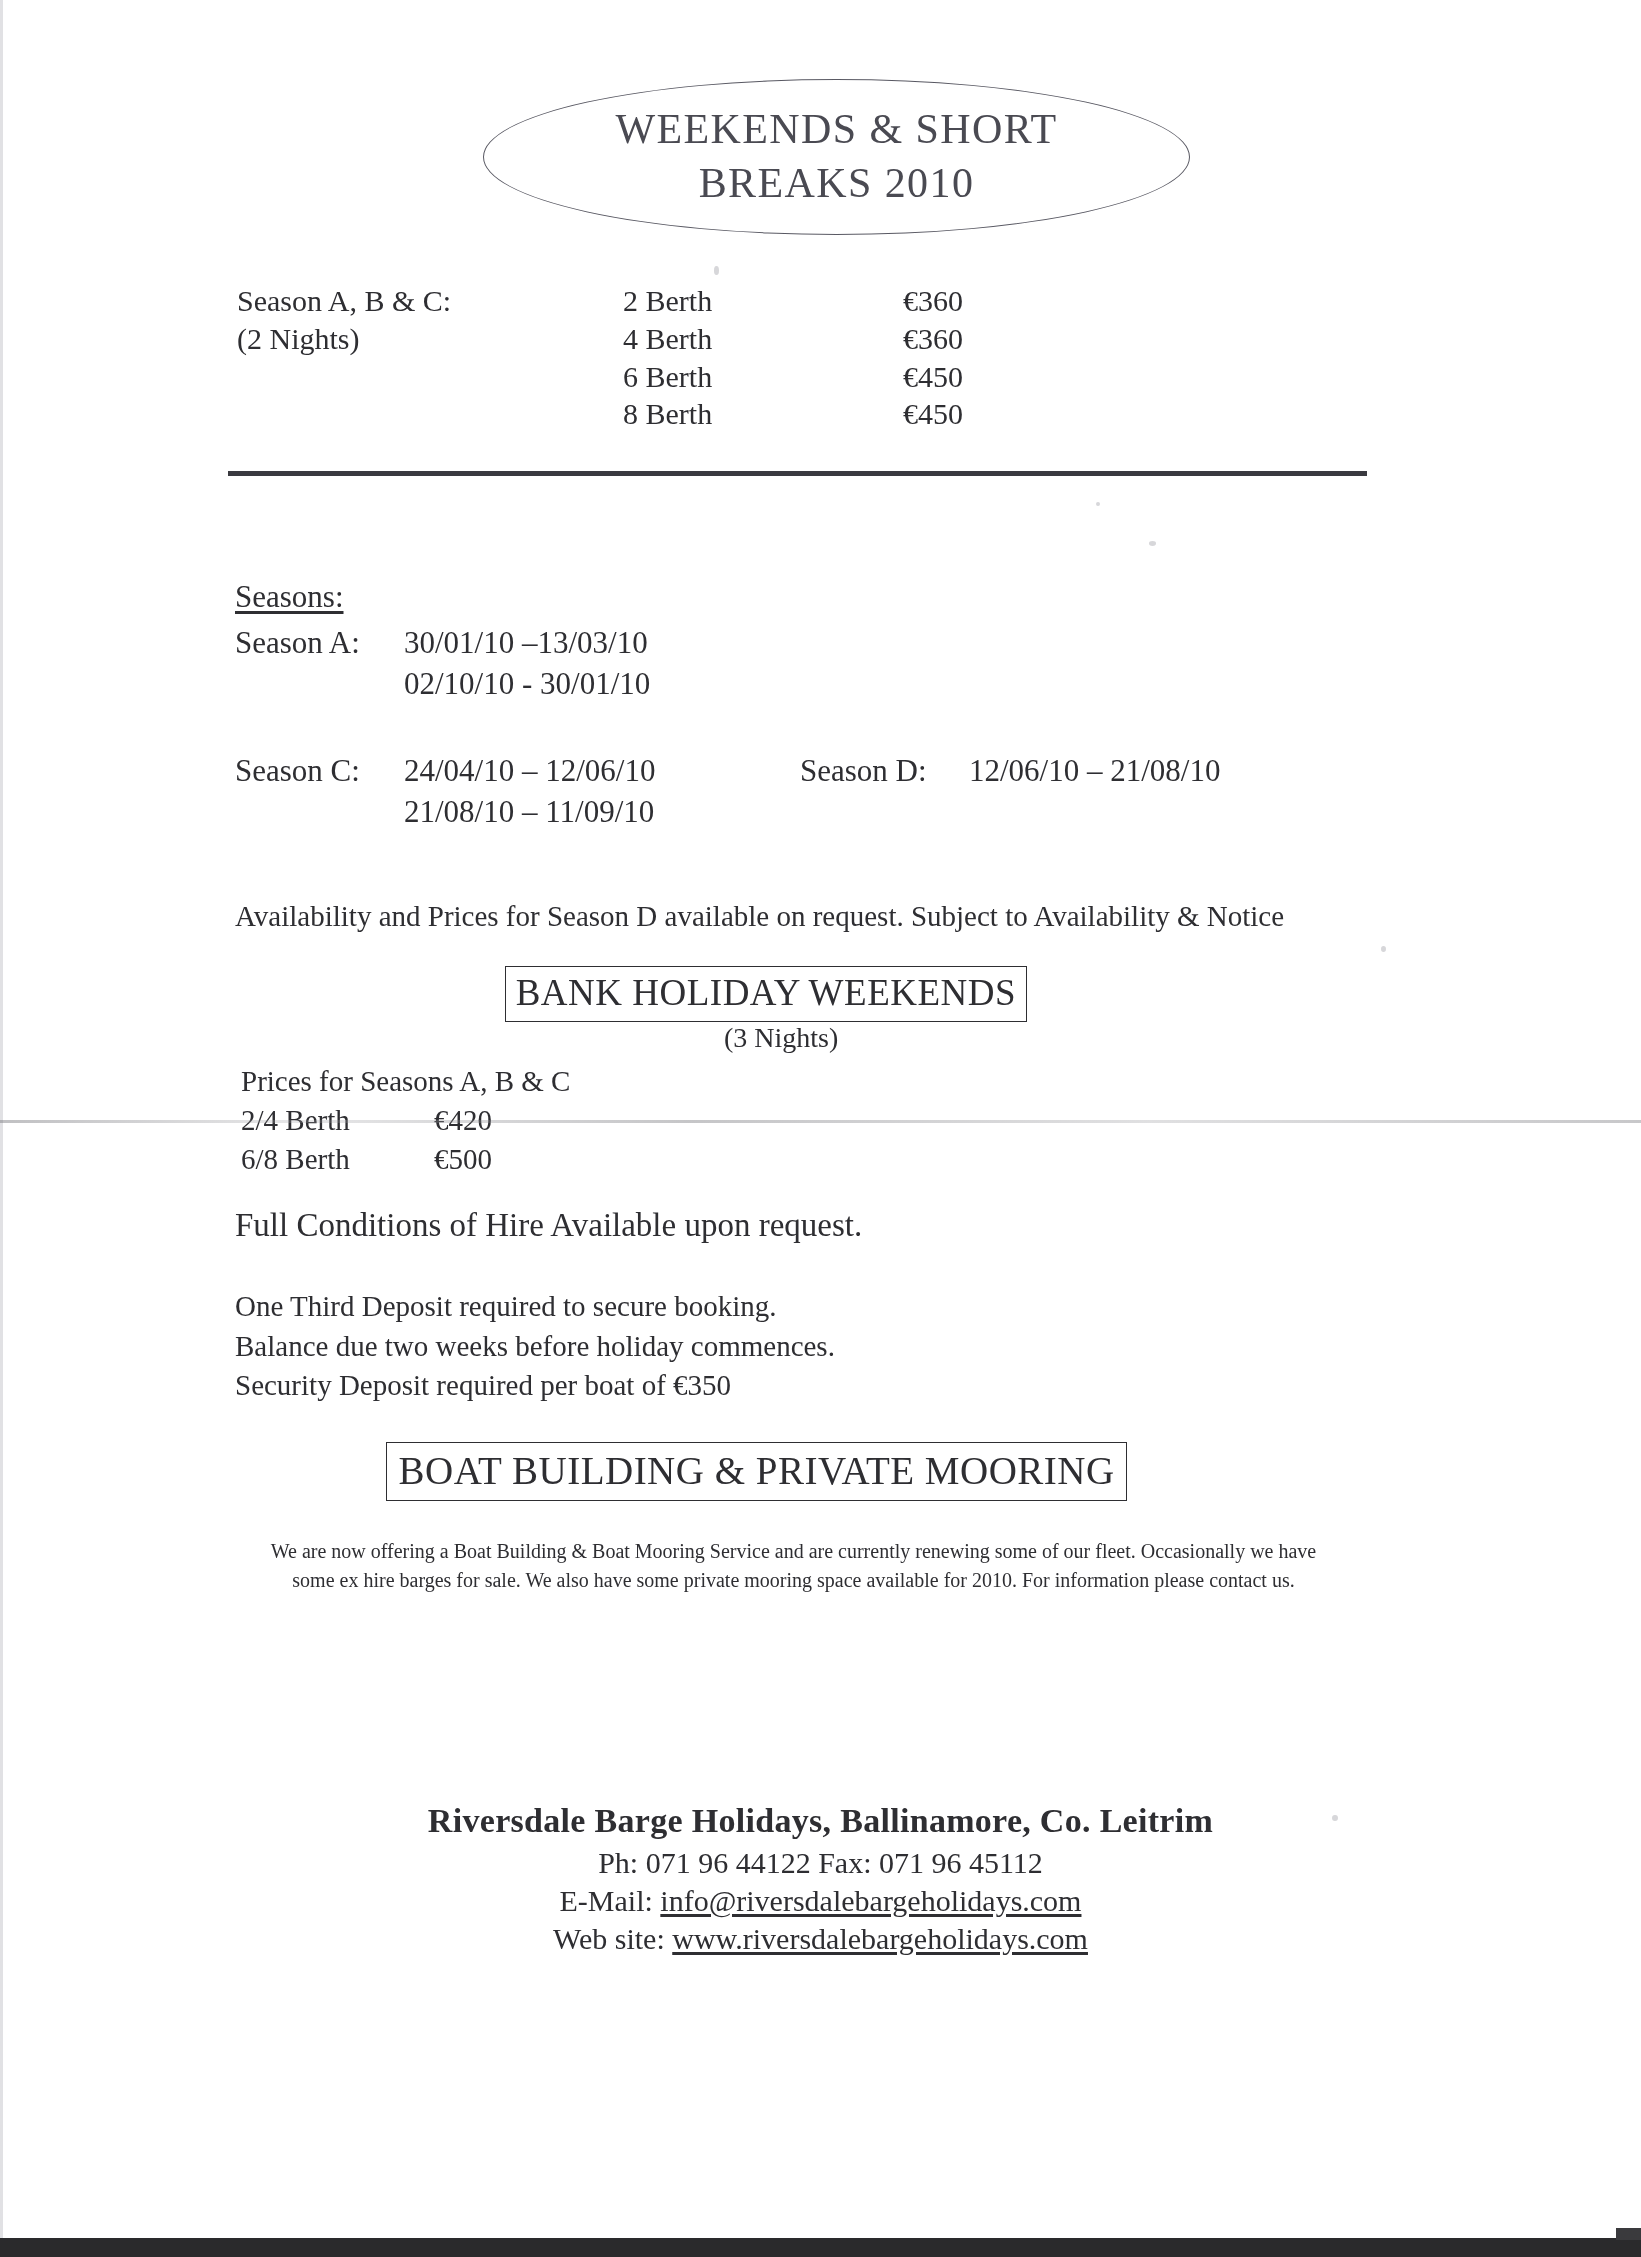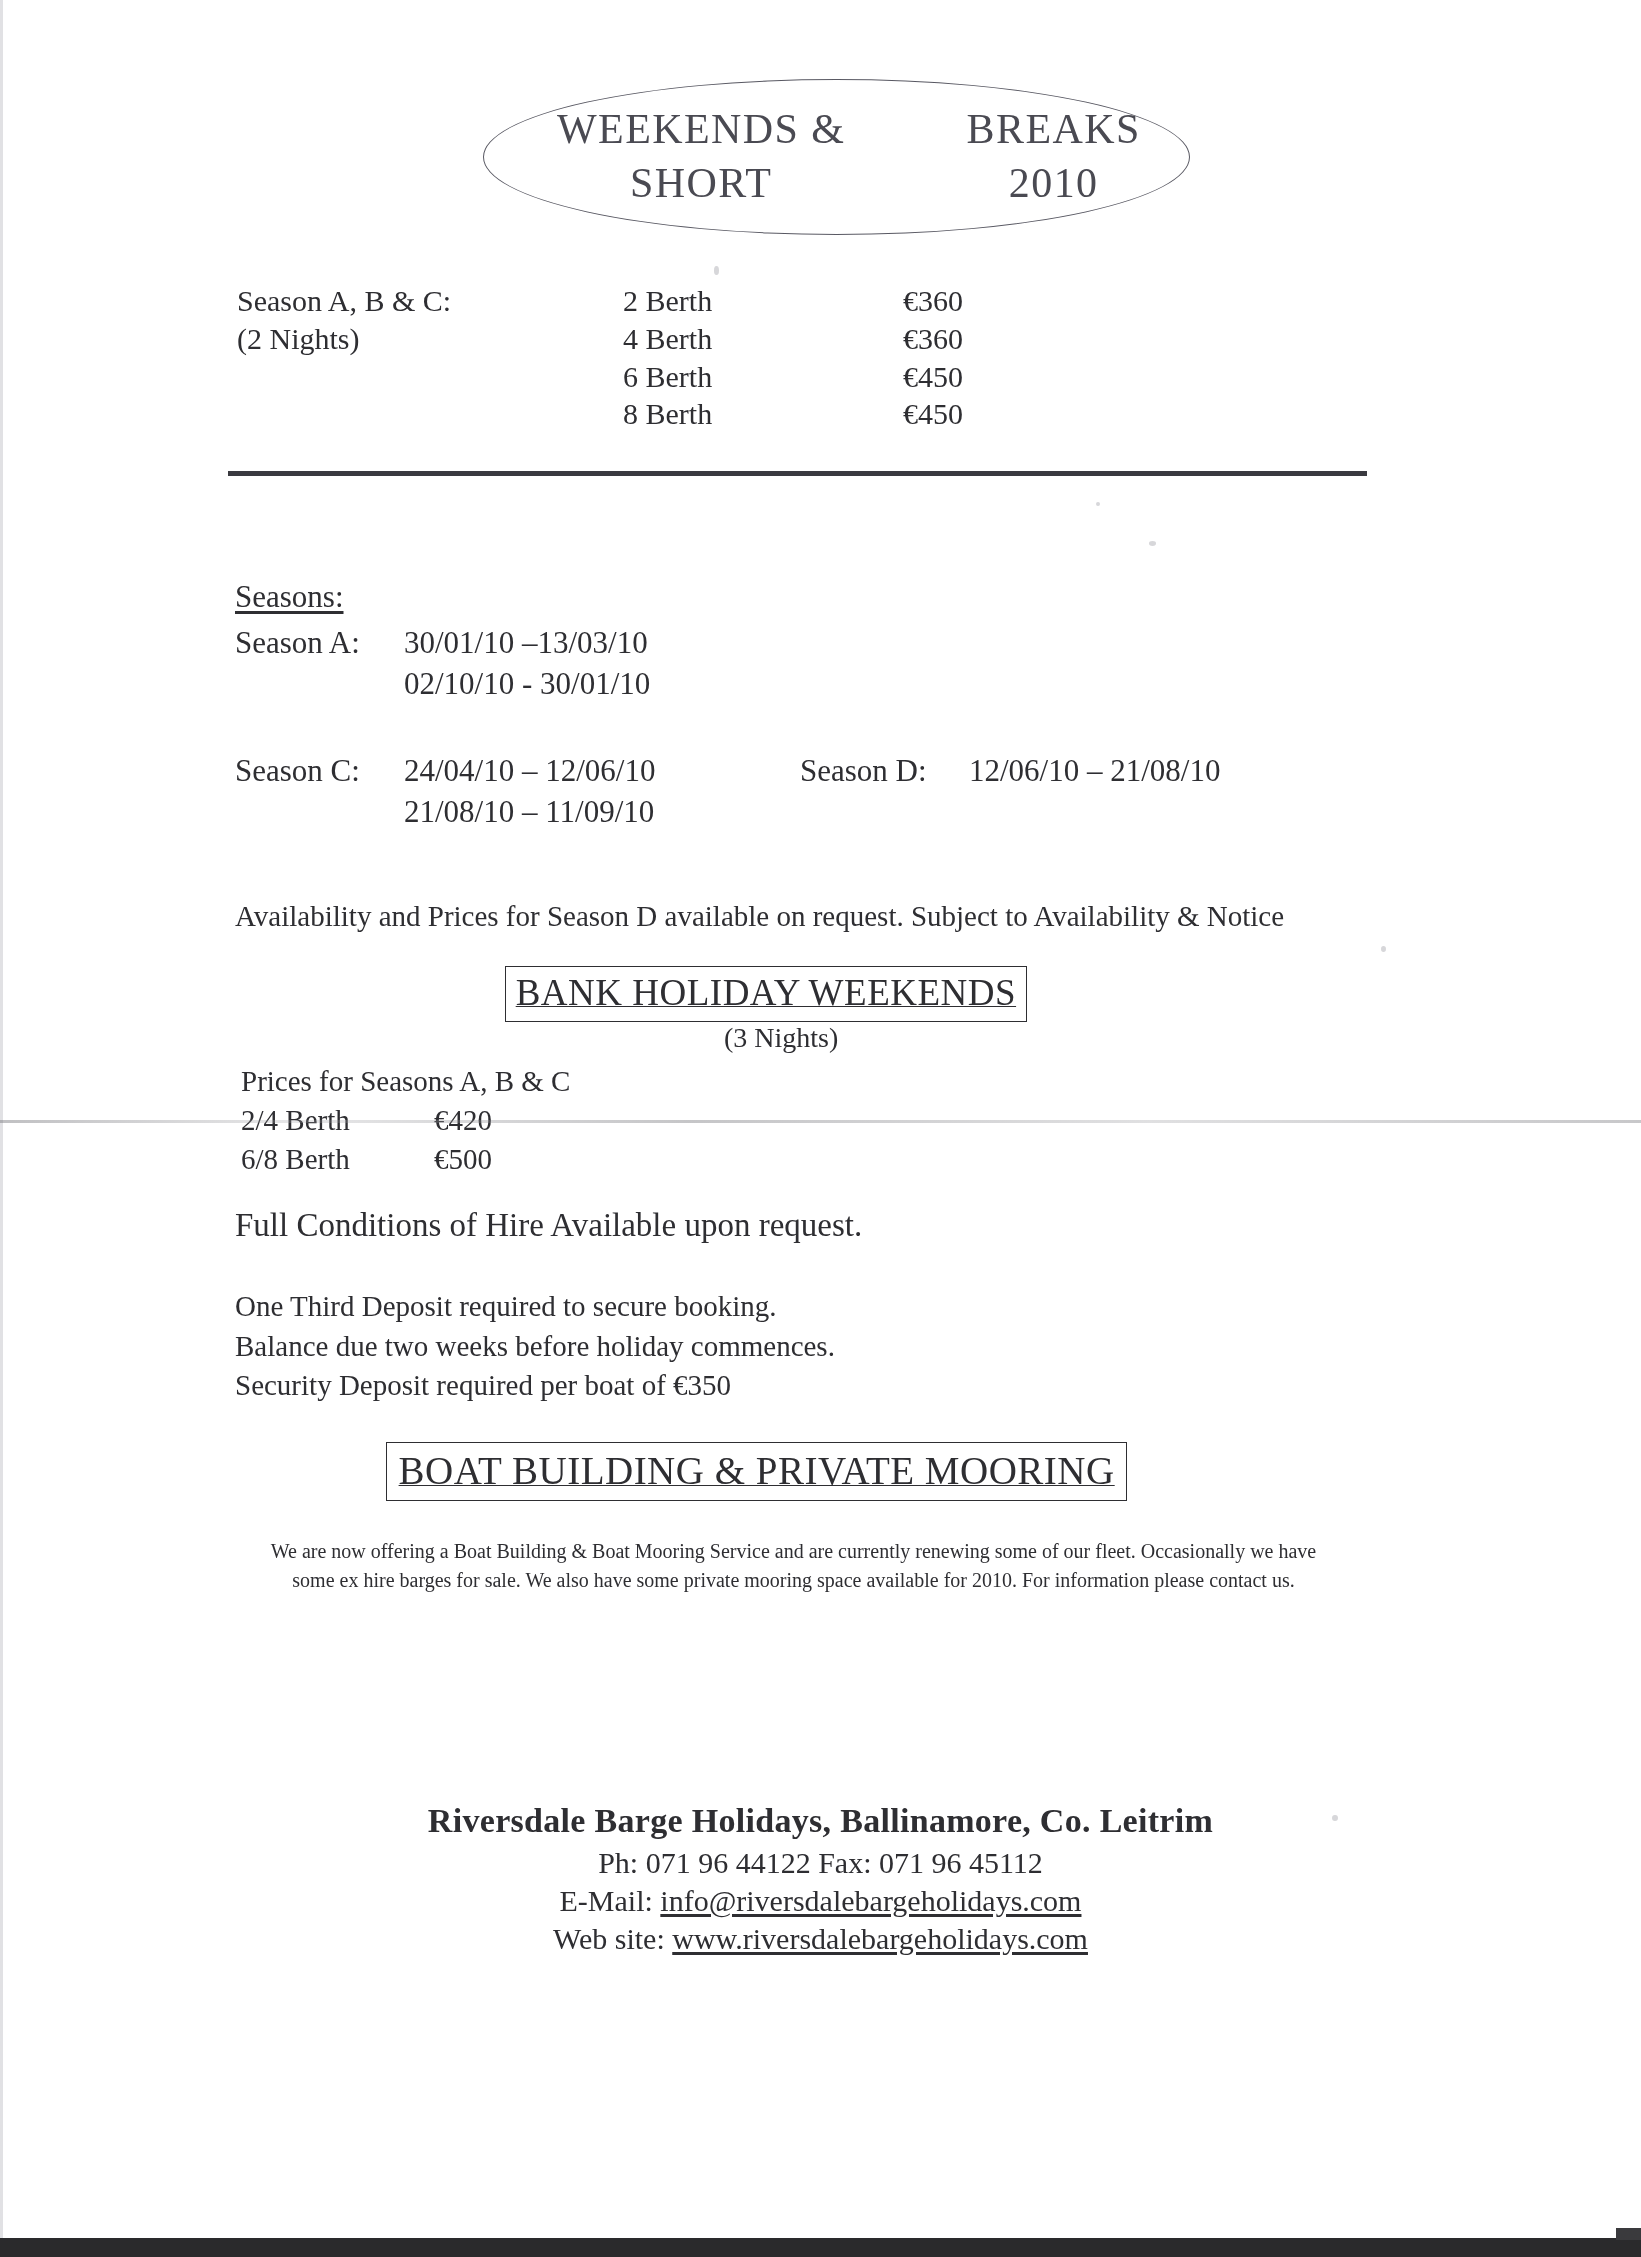--- a/index.html
+++ b/index.html
@@ -67,21 +67,21 @@
   
   .oval-title {
     position: absolute;
     left: 483px;
     top: 79px;
     width: 705px;
     height: 154px;
     border: 1.9px solid #595963;
     border-radius: 50%;
     display: flex;
-    flex-direction: row;
+    flex-direction: column;
     align-items: center;
     justify-content: center;
     text-align: center;
   }
   .oval-title .line {
     font-size: 42px;
     letter-spacing: 1.4px;
     line-height: 1.28;
     color: #4a4a52;
   }
@@ -165,21 +165,20 @@
     line-height: 1.42;
     text-align: justify;
   }
 
   
   .boxed-heading {
     position: absolute;
     border: 1.9px solid #2e2e32;
     text-align: center;
     white-space: nowrap;
-    text-decoration: underline;
   }
   .boxed-heading span {
     font-size: 37px;
     letter-spacing: 0.5px;
   }
   #bank-holiday-box {
     left: 505px;
     top: 966px;
     padding: 3.9px 9.7px 6.8px;
   }

